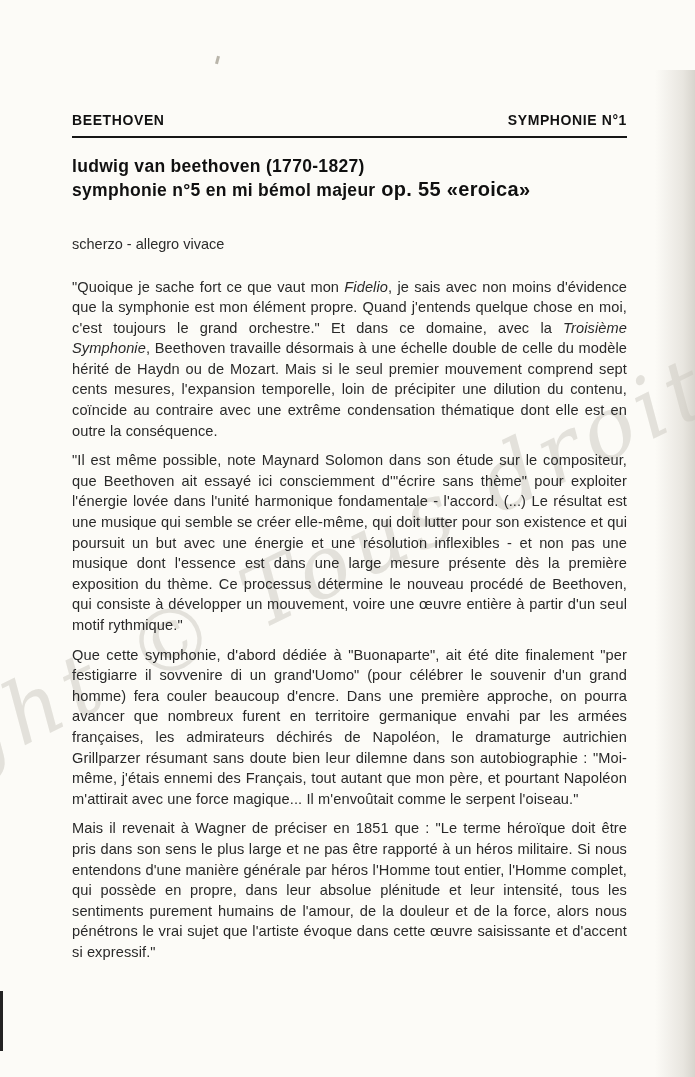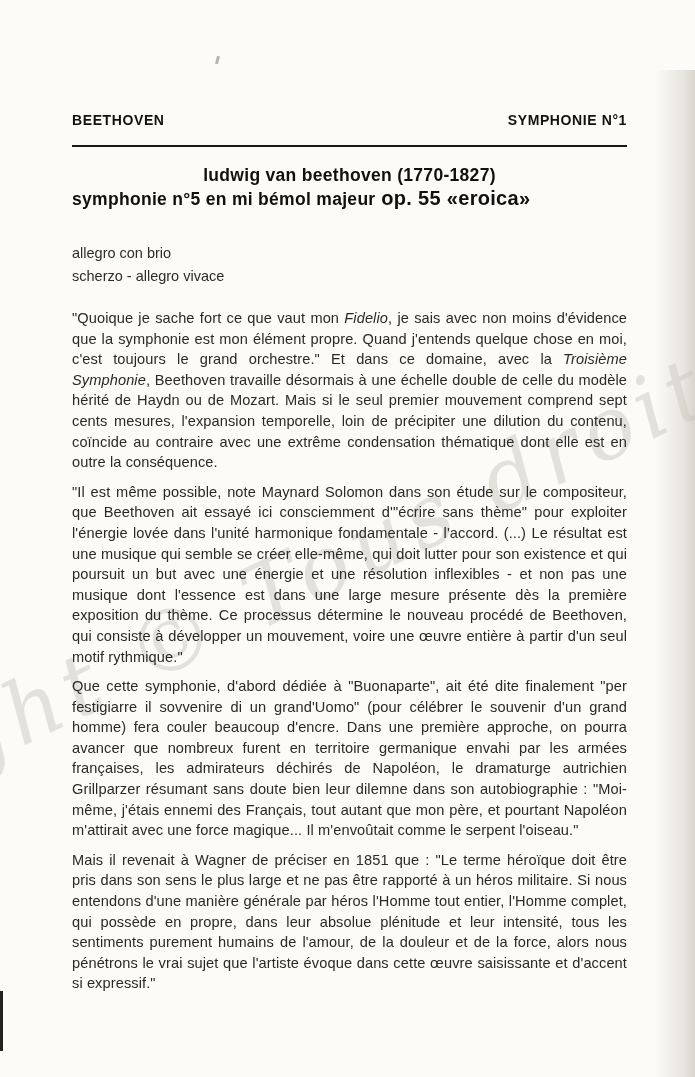--- a/index.html
+++ b/index.html
@@ -47,24 +47,24 @@
     width:3px;height:8px;background:#b9b5aa;
     transform:rotate(15deg);z-index:3;
   }
   .content{
     position:absolute;left:72px;top:112px;width:555px;z-index:1;
     color:#262626;
   }
   .header{
     display:flex;justify-content:space-between;align-items:center;
     font-size:14px;font-weight:bold;letter-spacing:.6px;color:#111;
-    border-bottom:2px solid #161616;padding-bottom:17px;
+    border-bottom:2px solid #161616;padding-bottom:8px;
   }
   .title-block{margin-top:17px;line-height:23px;color:#101010;}
-  .title-line1{font-size:17.5px;font-weight:bold;letter-spacing:.3px;text-align:center;}
+  .title-line1{font-size:17.5px;font-weight:bold;letter-spacing:.3px;}
   .title-line2{font-size:17.5px;font-weight:bold;letter-spacing:.3px;}
   .title-suffix{font-size:20px;font-weight:bold;}
   .movements{margin-top:31px;font-size:14.5px;line-height:22.5px;color:#2c2c2c;}
   .article{margin-top:21px;}
   .para{
     margin:0 0 9px 0;
     font-size:14.6px;line-height:20.6px;
     text-align:justify;
     letter-spacing:.1px;
     color:#292929;
@@ -85,21 +85,20 @@
       <span>BEETHOVEN</span>
       <span>SYMPHONIE N°1</span>
     </div>
 
     <div class="title-block">
       <div class="title-line1">ludwig van beethoven (1770-1827)</div>
       <div class="title-line2"><span>symphonie n°5 en mi bémol majeur</span><span class="title-suffix"> op. 55 «eroica»</span></div>
     </div>
 
     <div class="movements">
-      <div>allegro con brio</div>
       <div>scherzo - allegro vivace</div>
     </div>
 
     <div class="article">
       <p class="para"><span>"Quoique je sache fort ce que vaut mon </span><em>Fidelio</em><span>, je sais avec non moins d'évidence que la symphonie est mon élément propre. Quand j'entends quelque chose en moi, c'est toujours le grand orchestre." Et dans ce domaine, avec la </span><em>Troisième Symphonie</em><span>, Beethoven travaille désormais à une échelle double de celle du modèle hérité de Haydn ou de Mozart. Mais si le seul premier mouvement comprend sept cents mesures, l'expansion temporelle, loin de précipiter une dilution du contenu, coïncide au contraire avec une extrême condensation thématique dont elle est en outre la conséquence.</span></p>
 
       <p class="para"><span>"Il est même possible, note Maynard Solomon dans son étude sur le compositeur, que Beethoven ait essayé ici consciemment d'"écrire sans thème" pour exploiter l'énergie lovée dans l'unité harmonique fondamentale - l'accord. (...) Le résultat est une musique qui semble se créer elle-même, qui doit lutter pour son existence et qui poursuit un but avec une énergie et une résolution inflexibles - et non pas une musique dont l'essence est dans une large mesure présente dès la première exposition du thème. Ce processus détermine le nouveau procédé de Beethoven, qui consiste à développer un mouvement, voire une œuvre entière à partir d'un seul motif rythmique."</span></p>
 
       <p class="para"><span>Que cette symphonie, d'abord dédiée à "Buonaparte", ait été dite finalement "per festigiarre il sovvenire di un grand'Uomo" (pour célébrer le souvenir d'un grand homme) fera couler beaucoup d'encre. Dans une première approche, on pourra avancer que nombreux furent en territoire germanique envahi par les armées françaises, les admirateurs déchirés de Napoléon, le dramaturge autrichien Grillparzer résumant sans doute bien leur dilemne dans son autobiographie : "Moi-même, j'étais ennemi des Français, tout autant que mon père, et pourtant Napoléon m'attirait avec une force magique... Il m'envoûtait comme le serpent l'oiseau."</span></p>
 

